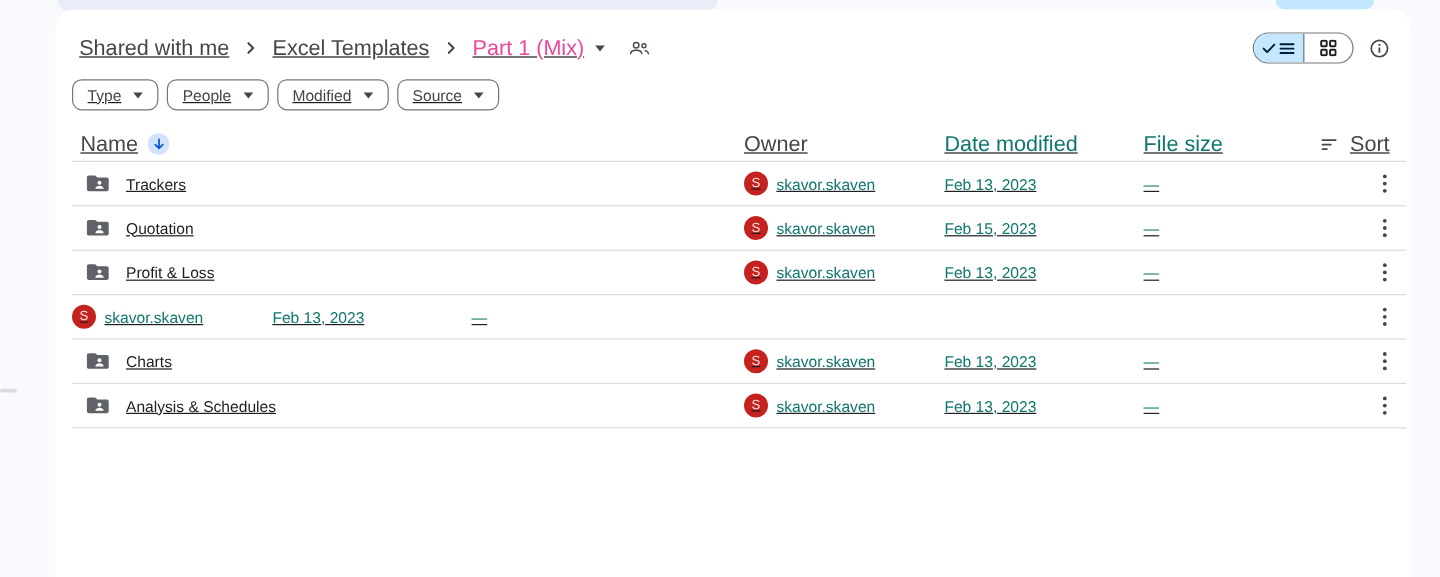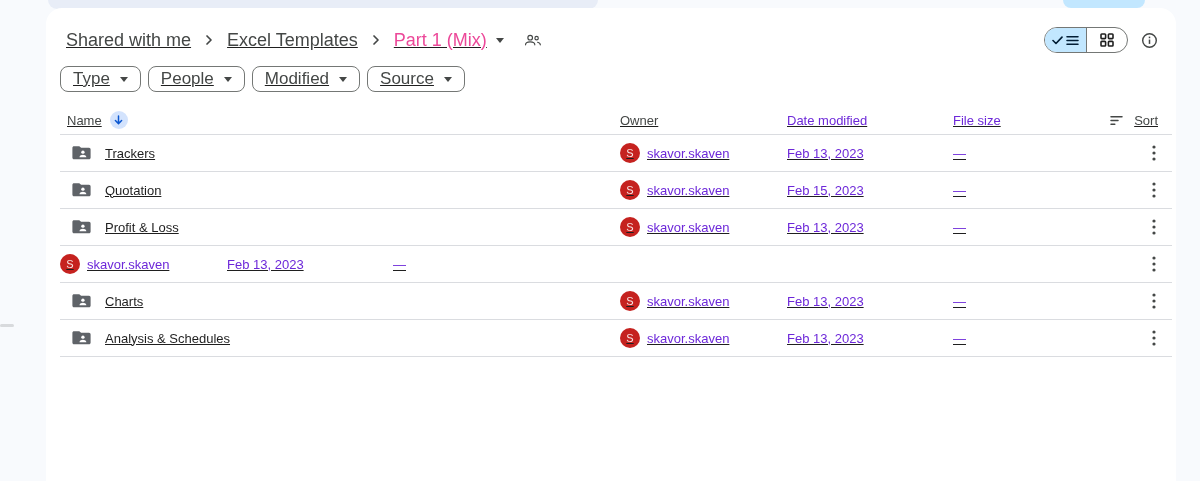--- a/index.html
+++ b/index.html
@@ -45,27 +45,27 @@
   .controls { display:flex; align-items:center; gap:13px; }
   .view-toggle { display:flex; width:84px; height:26px; border:1px solid #747775; border-radius:14px; overflow:hidden; background:#fff; }
   .seg { flex:1; display:flex; align-items:center; justify-content:center; gap:3px; cursor:pointer; }
   .seg-list { background:#c2e7ff; border-right:1px solid #747775; }
   .info-btn { display:flex; align-items:center; justify-content:center; cursor:pointer; }
 
   .chips { display:flex; gap:7px; margin:12px 0 0 14px; }
   .chip {
     height:26px; padding:0 12px; display:flex; align-items:center; gap:10px;
     border:1px solid #747775; border-radius:8px; background:#fff;
-    font-size:17px; color:#444746; cursor:pointer; white-space:nowrap;
+    font-size:13px; color:#444746; cursor:pointer; white-space:nowrap;
   }
 
   .table { margin:14px 4px 0 14px; }
   .thead {
     display:flex; align-items:center; height:29px;
-    border-bottom:1px solid #dadce0; font-size:13px; color:#444746; font-weight:500;
+    border-bottom:1px solid #dadce0; font-size:18px; color:#444746; font-weight:500;
   }
   .cell { flex-shrink:0; }
   .col-name { width:560px; display:flex; align-items:center; }
   .col-owner { width:167px; display:flex; align-items:center; gap:7px; }
   .col-date { width:166px; }
   .col-size { width:147px; }
   .col-action { flex:1; display:flex; align-items:center; justify-content:flex-end;text-align:center; }
 
   .thead .col-name { padding-left:7px; gap:8px; }
   .sort-circle { width:18px; height:18px; border-radius:50%; background:#d3e3fd; display:flex; align-items:center; justify-content:center; cursor:pointer; }
@@ -75,21 +75,21 @@
     display:flex; align-items:center; height:37px;
     border-bottom:1px solid #dadce0; font-size:13px; cursor:pointer;
   }
   .folder-icon { display:flex; align-items:center; margin-left:12px; }
   .row-name { margin-left:14px; color:#1f1f1f; font-weight:500; }
   .avatar {
     width:20px; height:20px; border-radius:50%; background:#c5221f;
     color:rgba(255,255,255,0.88); font-size:11px; display:flex;
     align-items:center; justify-content:center;
   }
-  .owner-text, .col-date, .col-size { color:#6d28d9; }
+  .owner-text, .col-date, .col-size { color:#0f766e; }
   .dots { display:flex; align-items:center; justify-content:center; width:30px; height:30px; margin-right:3px; border-radius:50%; cursor:pointer; }
 </style>
 </head>
 <body>
 
 <div class="search-remnant"></div>
 <div class="button-remnant"></div>
 <div class="edge-dash"></div>
 
 <div class="card">

